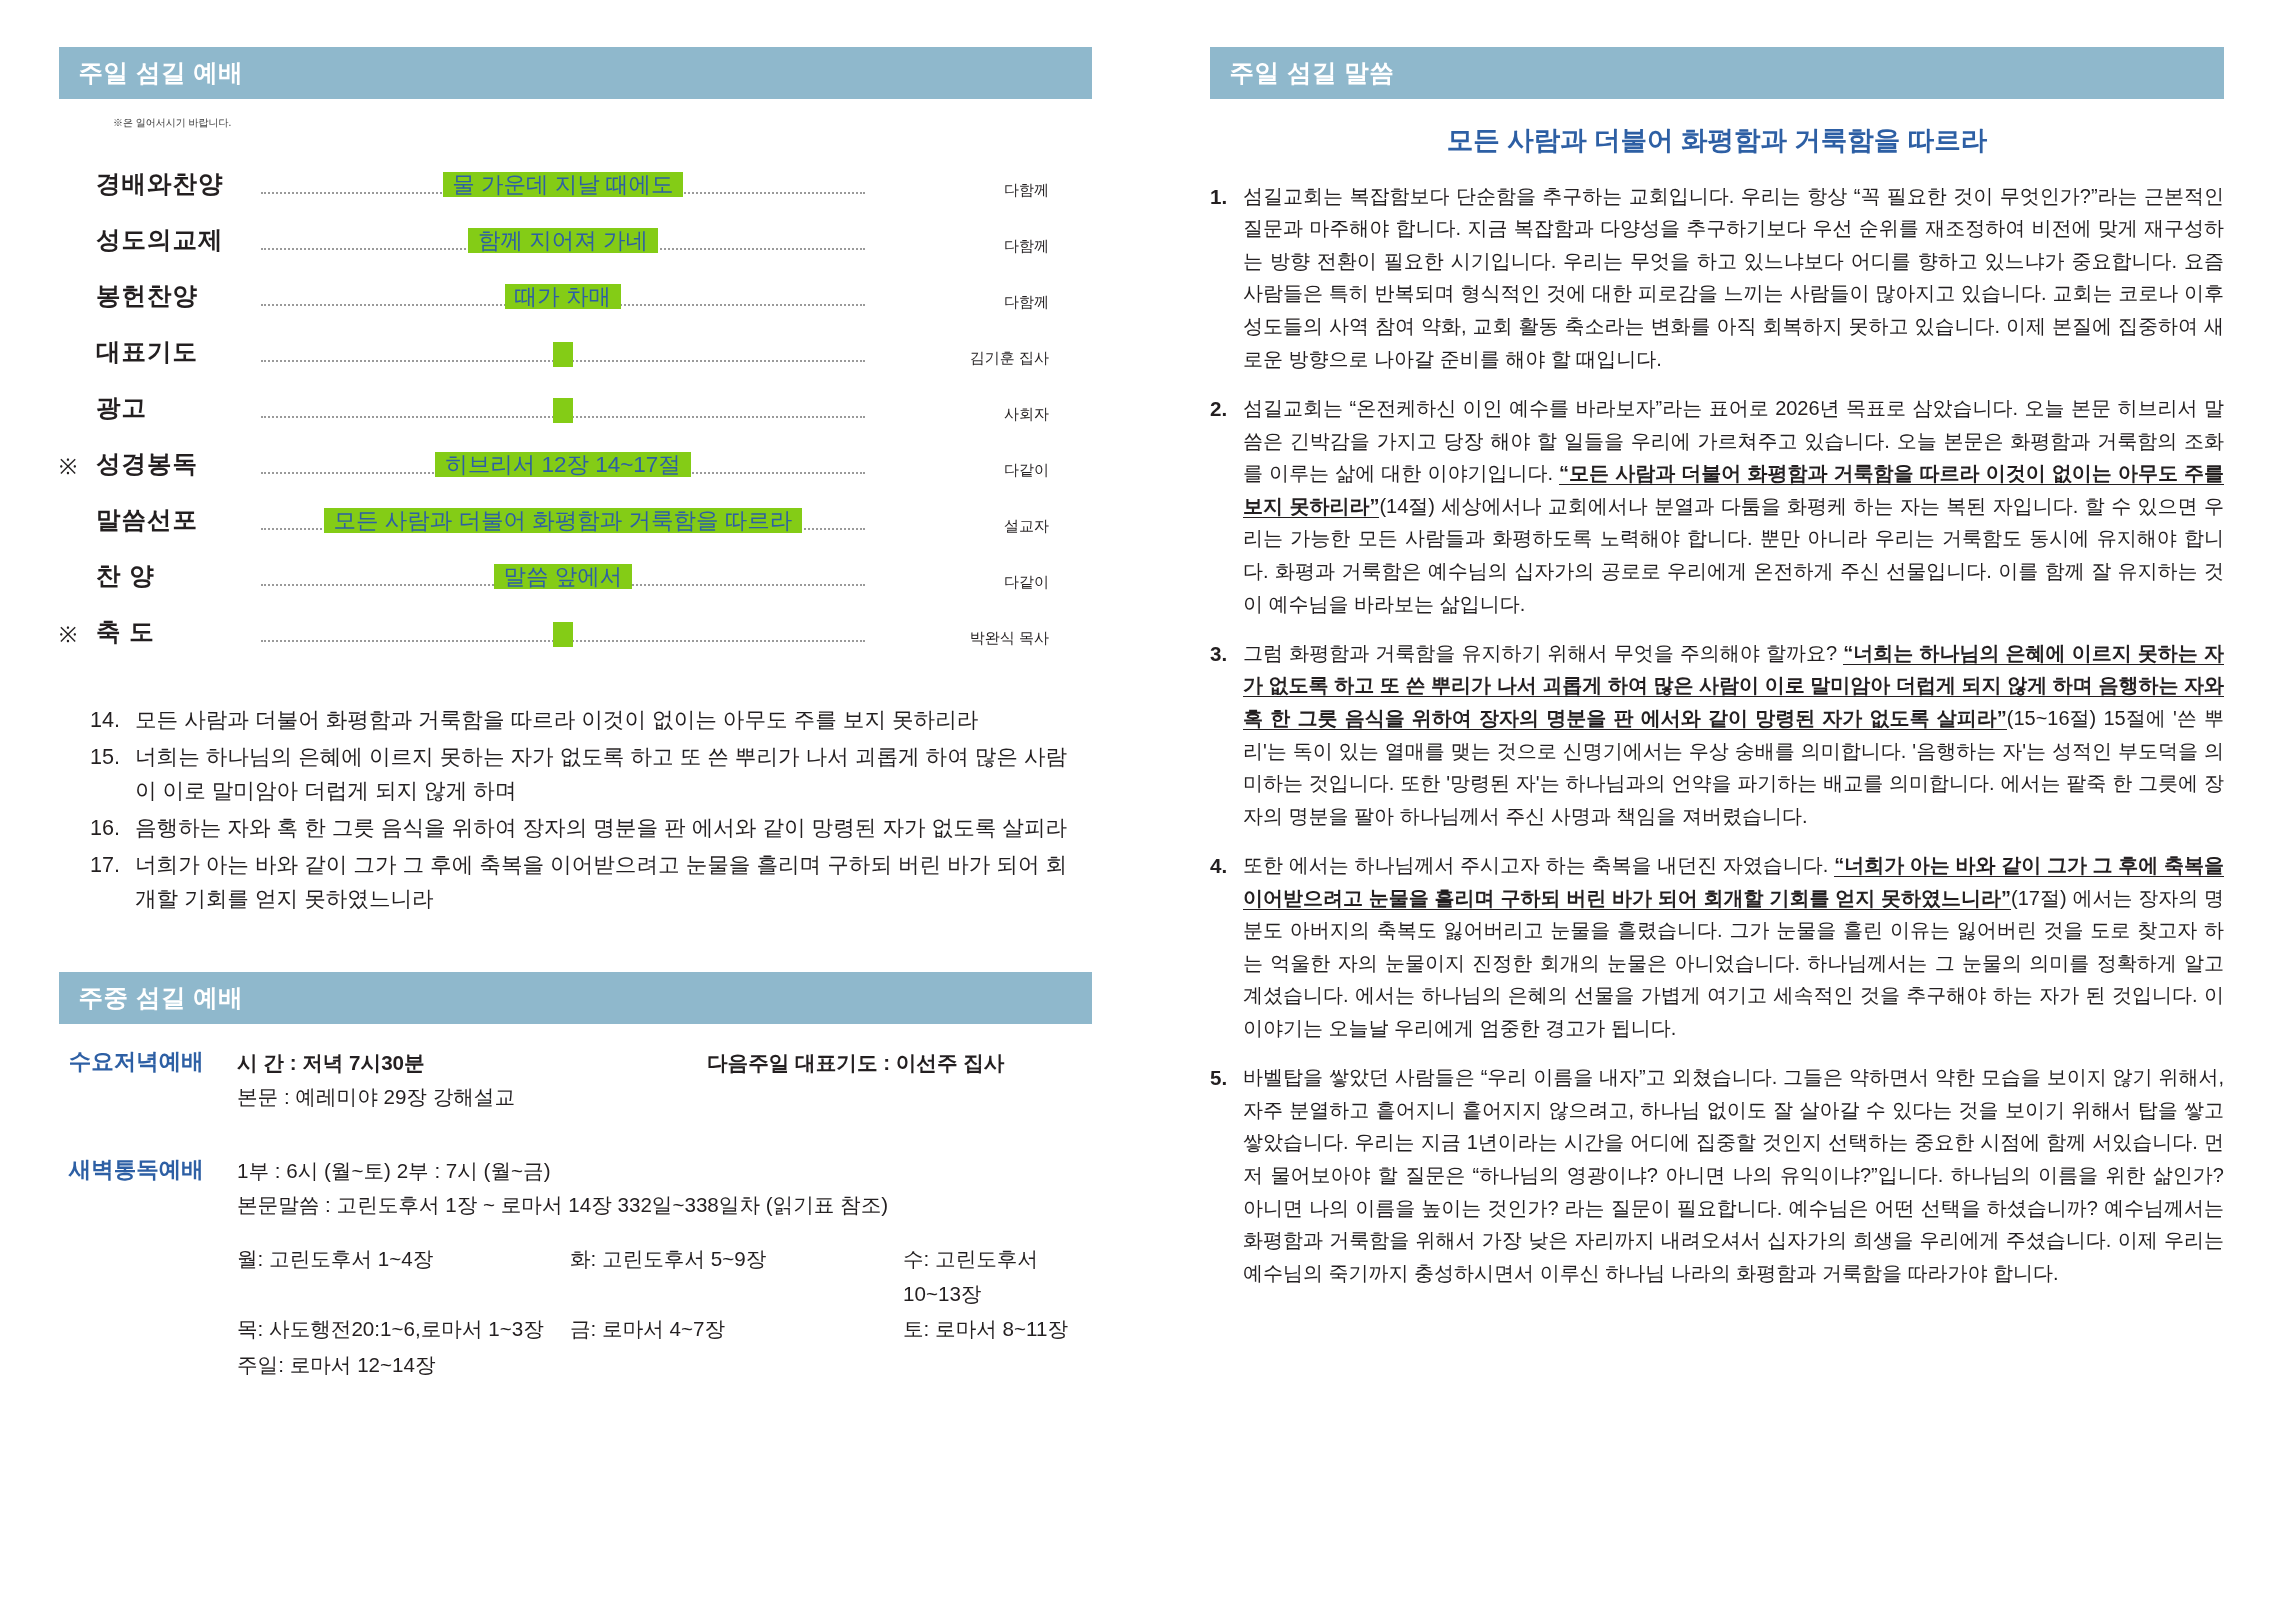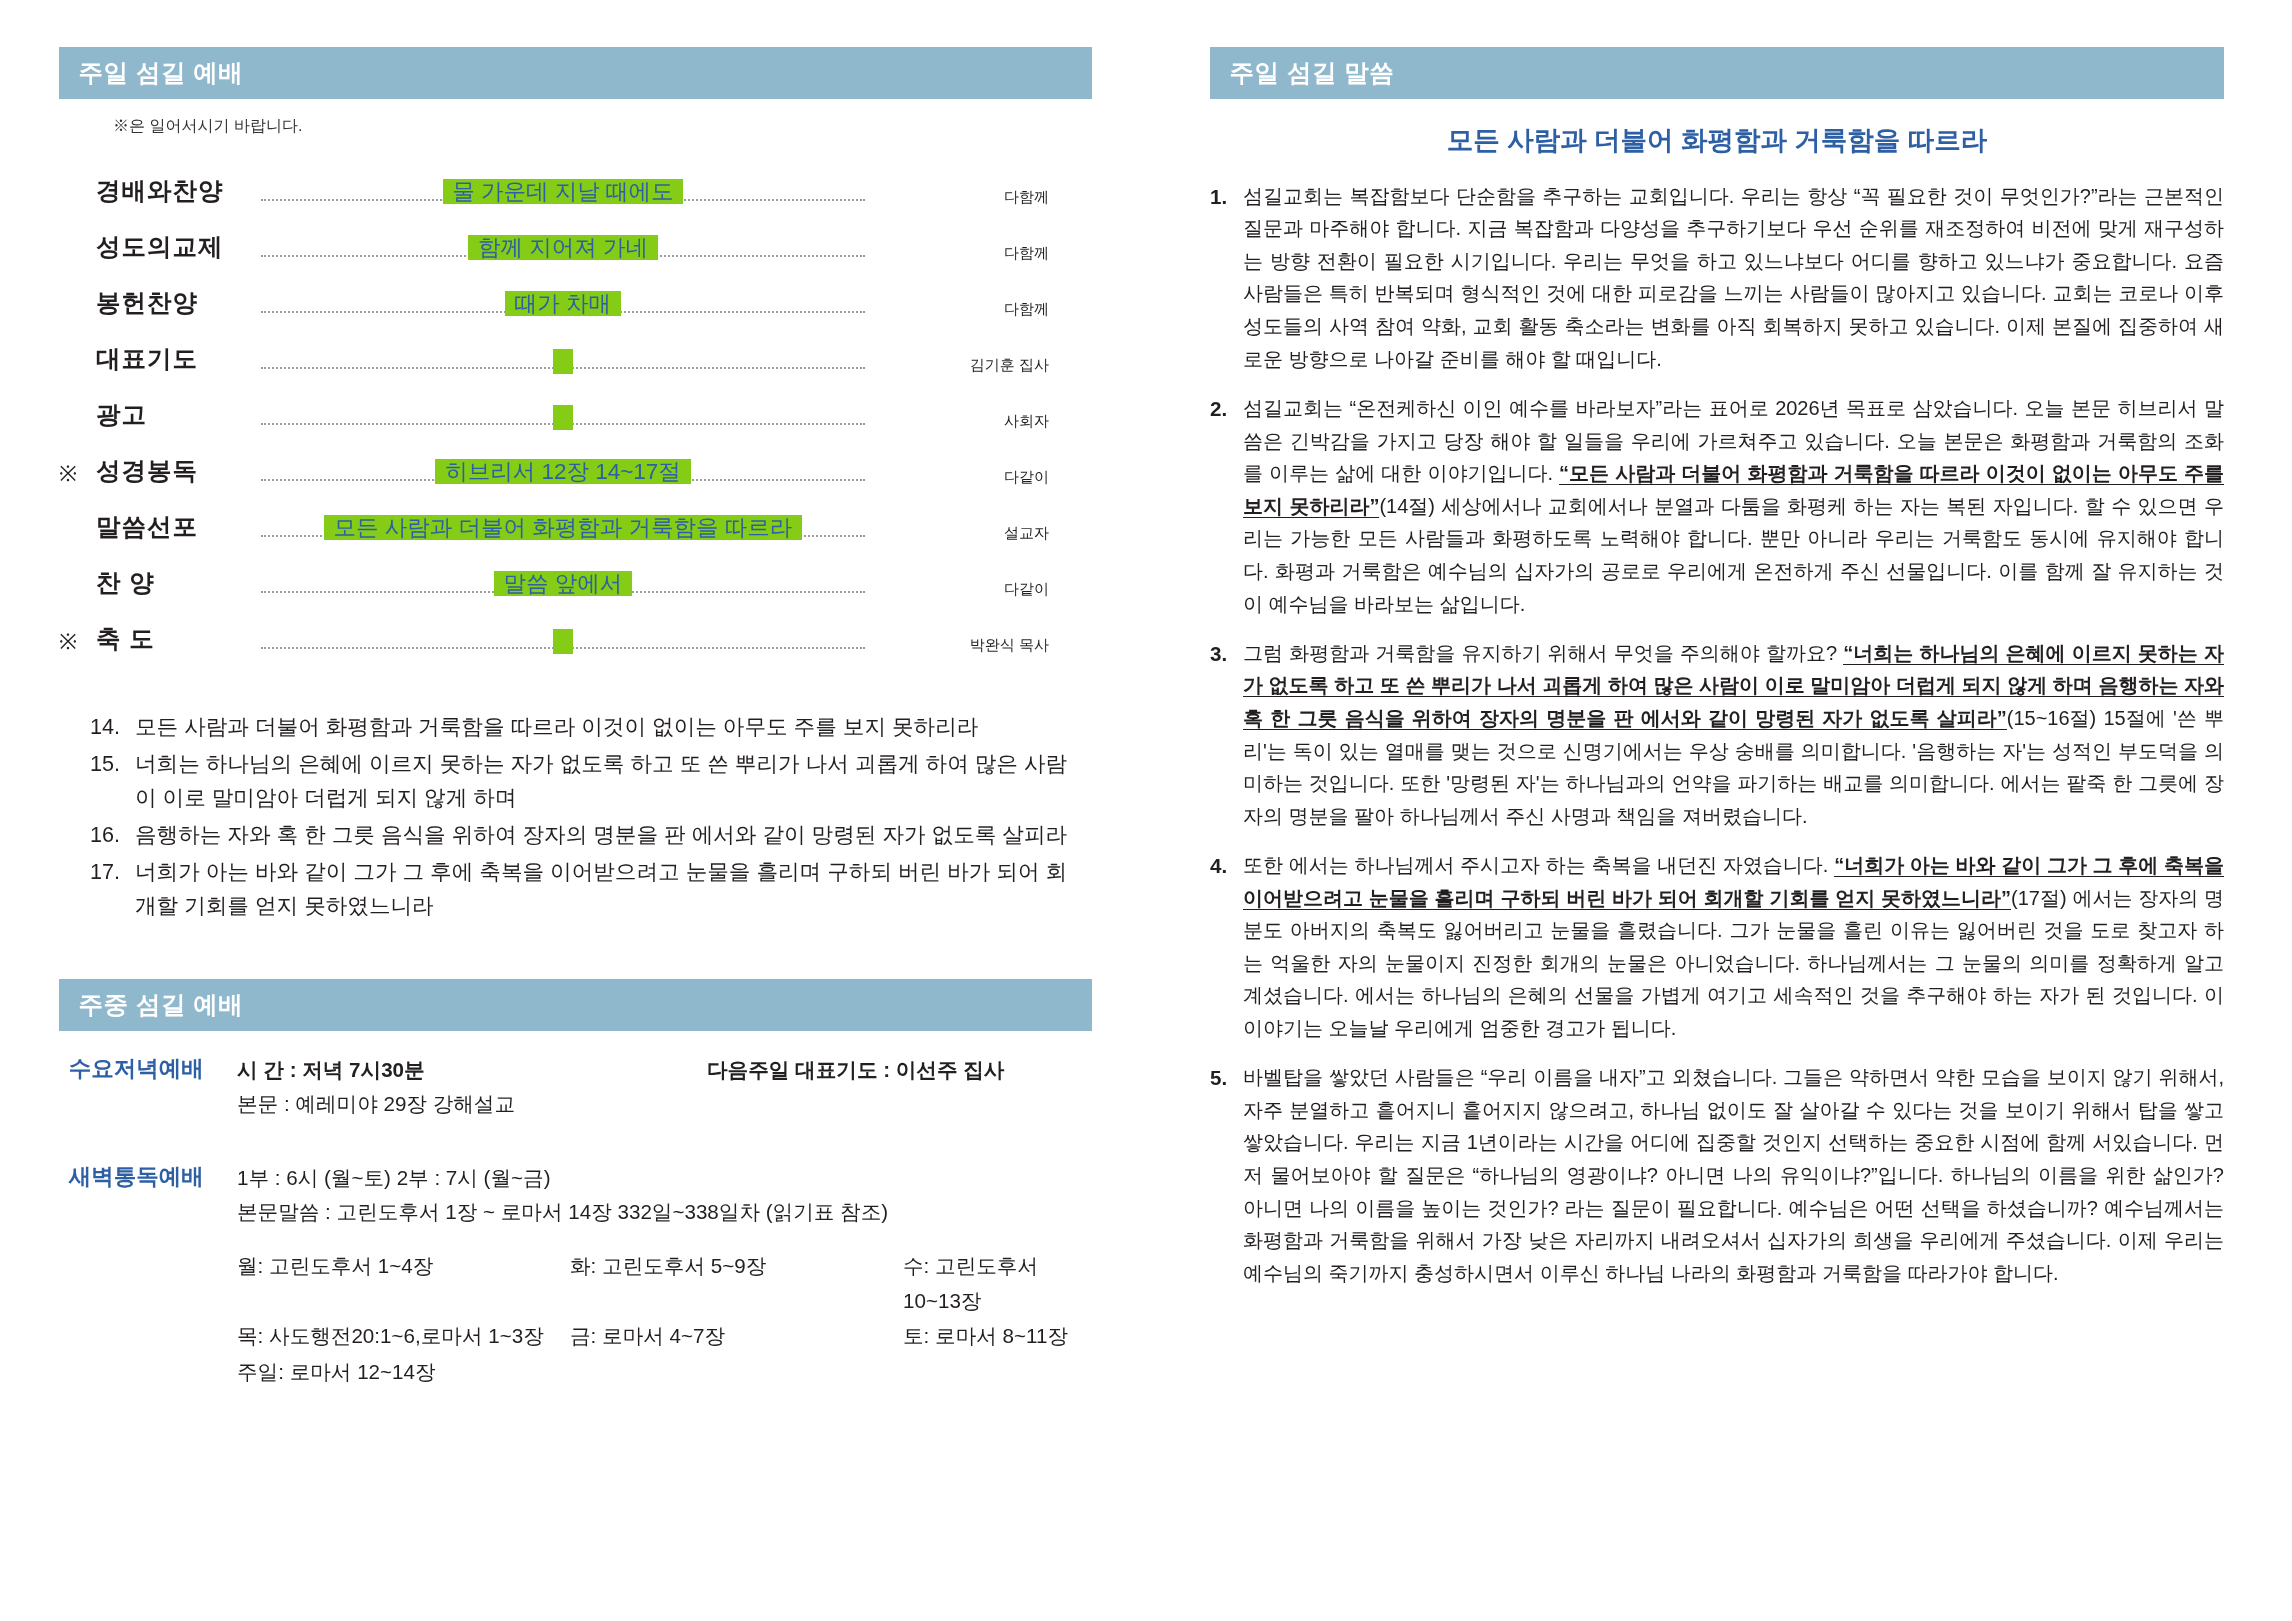--- a/index.html
+++ b/index.html
@@ -35,21 +35,21 @@
     font-size: 24.5px;
     font-weight: bold;
     letter-spacing: 0.5px;
     padding: 8.8px 0 9.8px 19.6px;
     width: 1033px;
   }
   .bar.right { width: 1014px; }
 
   
   .note {
-    font-size: 16px;
+    font-size: 10px;
     color: #333;
     margin: 17.6px 0 0 54px;
   }
 
   
   .order {
     margin: 13.7px 0 0 0;
     width: 990px;
   }
   .order-row {

